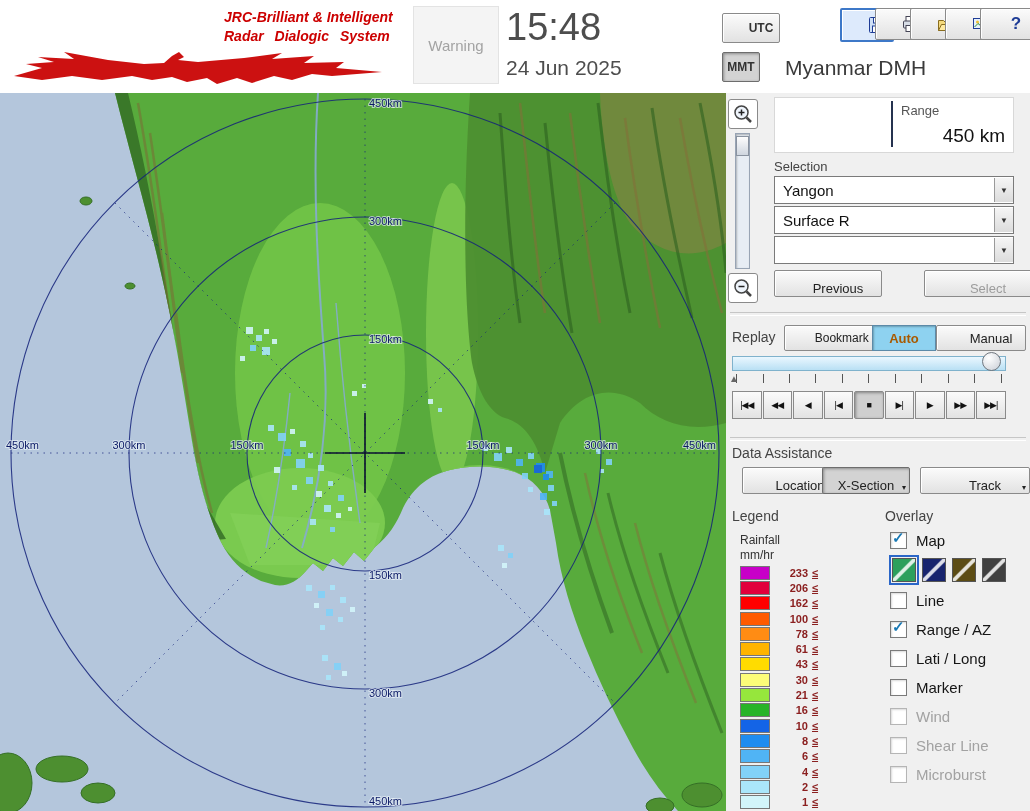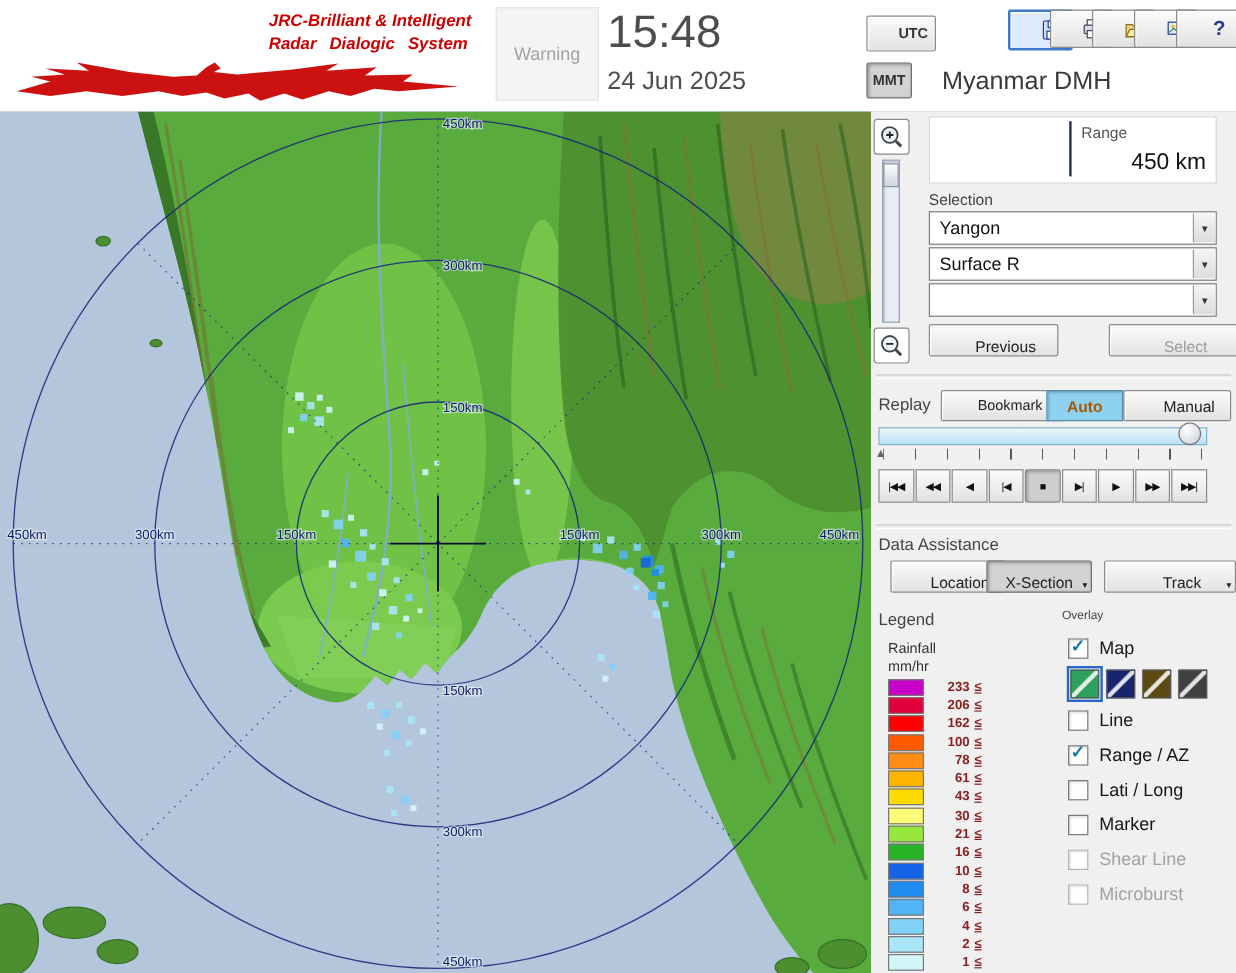--- a/index.html
+++ b/index.html
@@ -95,21 +95,21 @@
   .da-corner{position:absolute;right:3px;bottom:1px;font-size:8px;color:#222;}
 
   .legend-label{position:absolute;left:6px;top:415px;font-size:14px;color:#444;}
   .legend-unit{position:absolute;left:14px;top:440px;font-size:12px;color:#333;line-height:15px;}
   .legend-entries{position:absolute;left:14px;top:472px;}
   .lg-row{height:15.3px;display:flex;align-items:center;}
   .lg-sw{width:28px;height:12px;border:1px solid #777;display:inline-block;}
   .lg-val{width:30px;text-align:right;font-size:11px;font-weight:bold;color:#8b2020;margin-left:8px;}
   .lg-le{font-size:11px;font-weight:bold;color:#8b2020;text-decoration:underline;margin-left:4px;cursor:pointer;}
 
-  .overlay-label{position:absolute;left:159px;top:415px;font-size:10px;color:#444;}
+  .overlay-label{position:absolute;left:159px;top:415px;font-size:14px;color:#444;}
   .overlay-list{position:absolute;left:164px;top:434px;width:138px;}
   .ov-row{height:26px;margin-bottom:3px;display:flex;align-items:center;cursor:pointer;}
   .ov-row.disabled{cursor:default;}
   .cb{width:15px;height:15px;background:#fff;border:1px solid #7a7a7a;position:relative;
           box-shadow:inset 1px 1px 2px rgba(0,0,0,.15);flex:0 0 auto;}
   .ov-row.disabled .cb{border-color:#b5b5b5;}
   .ck{position:absolute;left:1px;top:-4px;font-size:15px;font-weight:bold;color:#1878b4;}
   .ov-lb{margin-left:9px;font-size:15px;color:#151515;}
   .ov-row.disabled .ov-lb{color:#a2a2a2;}
   .ov-swatches{height:27px;margin-bottom:4px;display:flex;align-items:center;gap:6px;padding-left:2px;}
@@ -564,20 +564,24 @@
         <div class="ov-row">
           <span class="cb"></span>
           <span class="ov-lb">Lati / Long</span>
         </div>
         <div class="ov-row">
           <span class="cb"></span>
           <span class="ov-lb">Marker</span>
         </div>
         <div class="ov-row disabled">
           <span class="cb"></span>
+          <span class="ov-lb">Wind</span>
+        </div>
+        <div class="ov-row disabled">
+          <span class="cb"></span>
           <span class="ov-lb">Shear Line</span>
         </div>
         <div class="ov-row disabled">
           <span class="cb"></span>
           <span class="ov-lb">Microburst</span>
         </div>
       </div>
 
   </div>
 </div>

